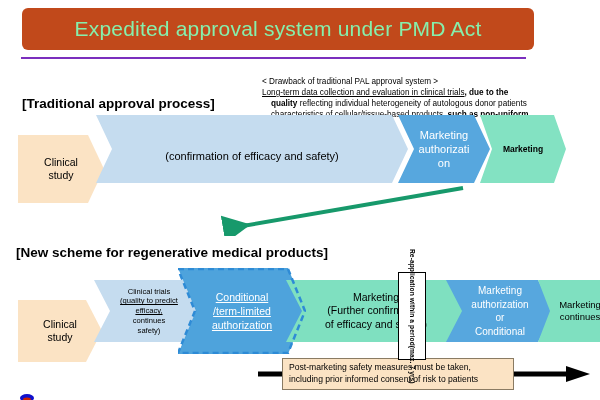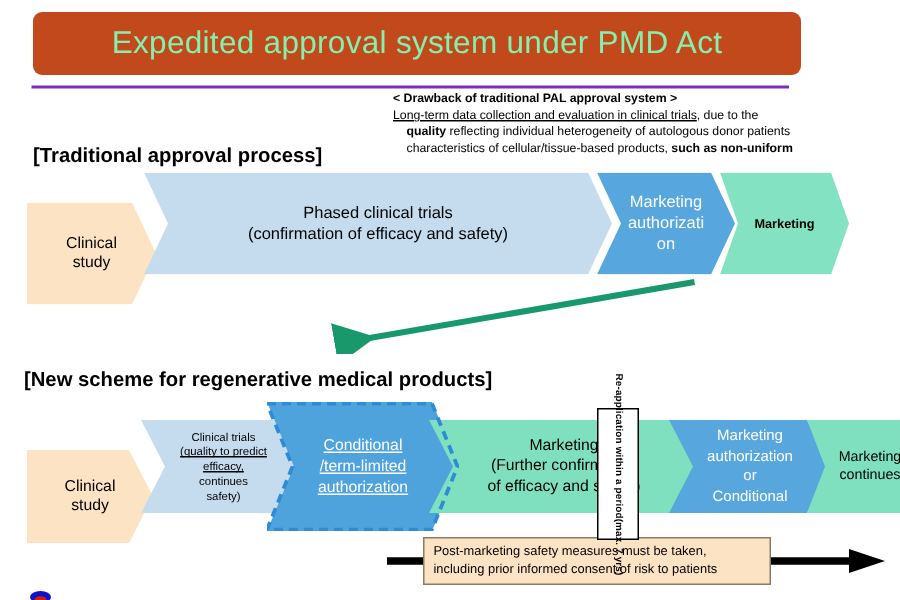--- a/index.html
+++ b/index.html
@@ -23,23 +23,23 @@
   }
   .divider{
     position:absolute;left:21px;top:57px;width:505px;height:2px;
     background:#7B2FBE;
   }
   
   .note{
     position:absolute;left:262px;top:61px;width:334px;
     font-size:8.2px;line-height:1.34;color:#000;
   }
-  .note .l1{font-weight:bold;}
+  .note .l1{font-weight:normal;margin-top:16px;}
   .note .l2{font-weight:normal;text-decoration:underline;}
-  .note .rest{font-weight:normal;text-decoration:none;}
+  .note .rest{font-weight:bold;text-decoration:none;}
   .note .ind{display:block;padding-left:9px;}
   .note b{font-weight:bold;}
   
   .sec-head{
     position:absolute;font-size:13.5px;font-weight:bold;color:#000;
     white-space:nowrap;
   }
   #head-trad{left:22px;top:96px;}
   #head-new{left:16px;top:245px;}
   
@@ -129,21 +129,21 @@
 
   <div class="chev shape-start c-peach" id="t-clinical">
     <span class="lbl">
       <span>Clinical</span><br>
       <span>study</span>
     </span>
   </div>
 
   <div class="chev shape-mid c-ltblue" id="t-phased">
     <span class="lbl">
-      <span>Phased clinical trials</span><br>
+      <br>
       <span>(confirmation of efficacy and safety)</span>
     </span>
   </div>
 
   <div class="chev shape-mid c-blue" id="t-auth">
     <span class="lbl">
       <span>Marketing</span><br>
       <span>authorizati</span><br>
       <span>on</span>
     </span>

